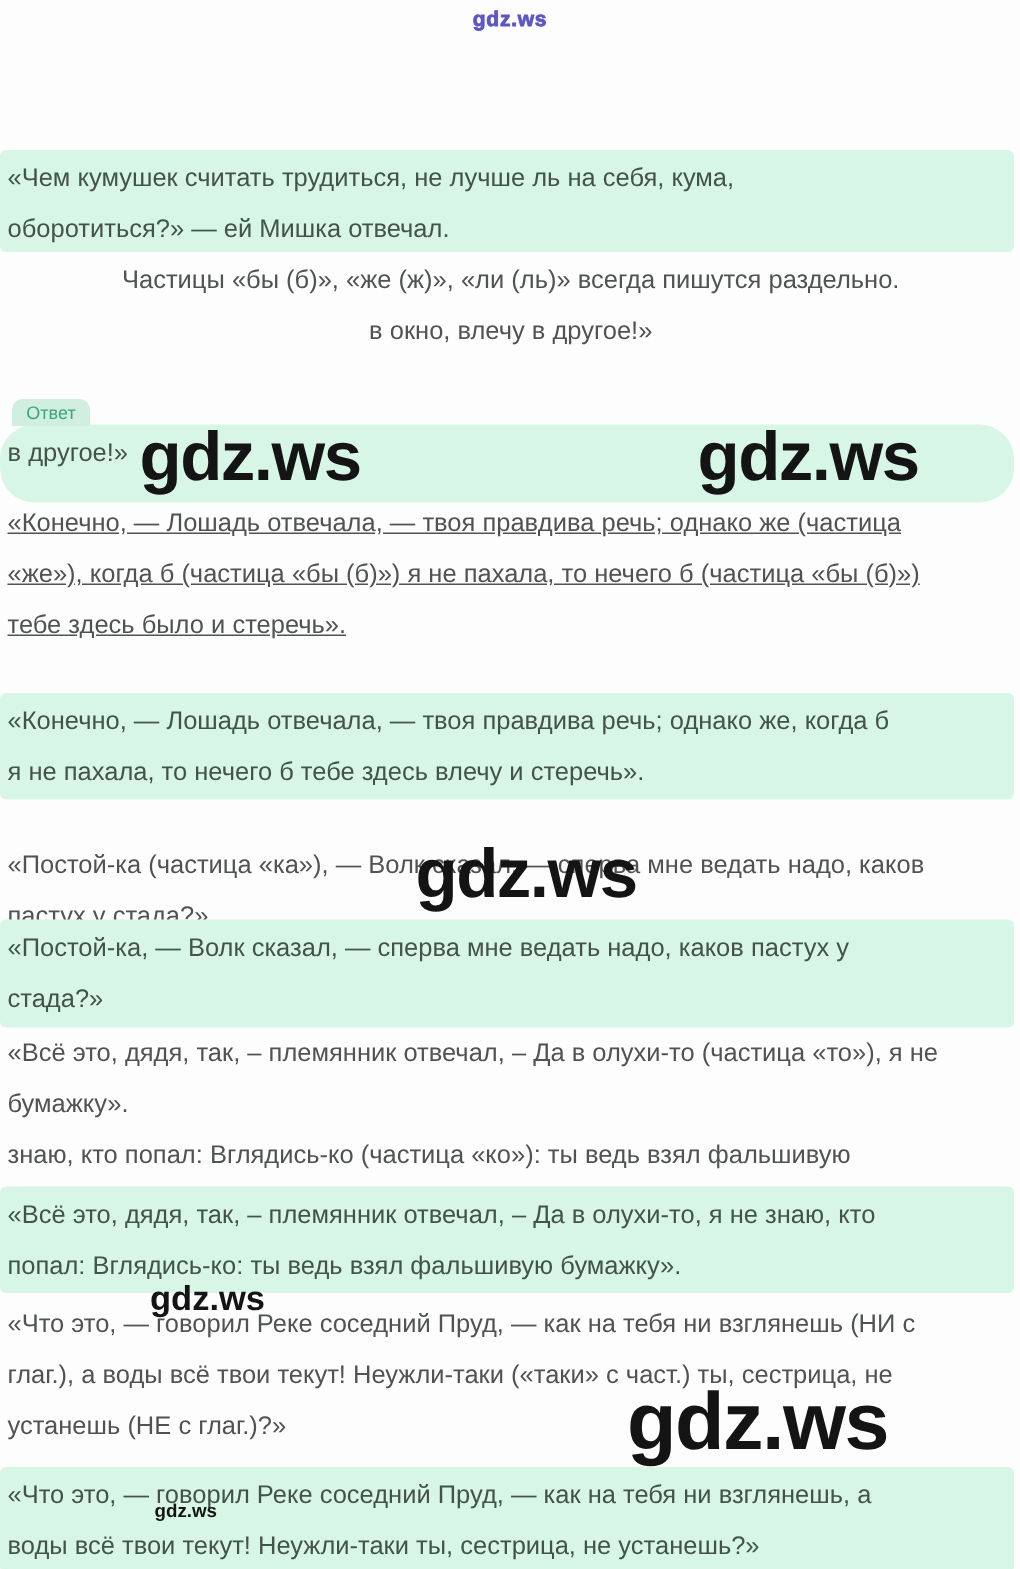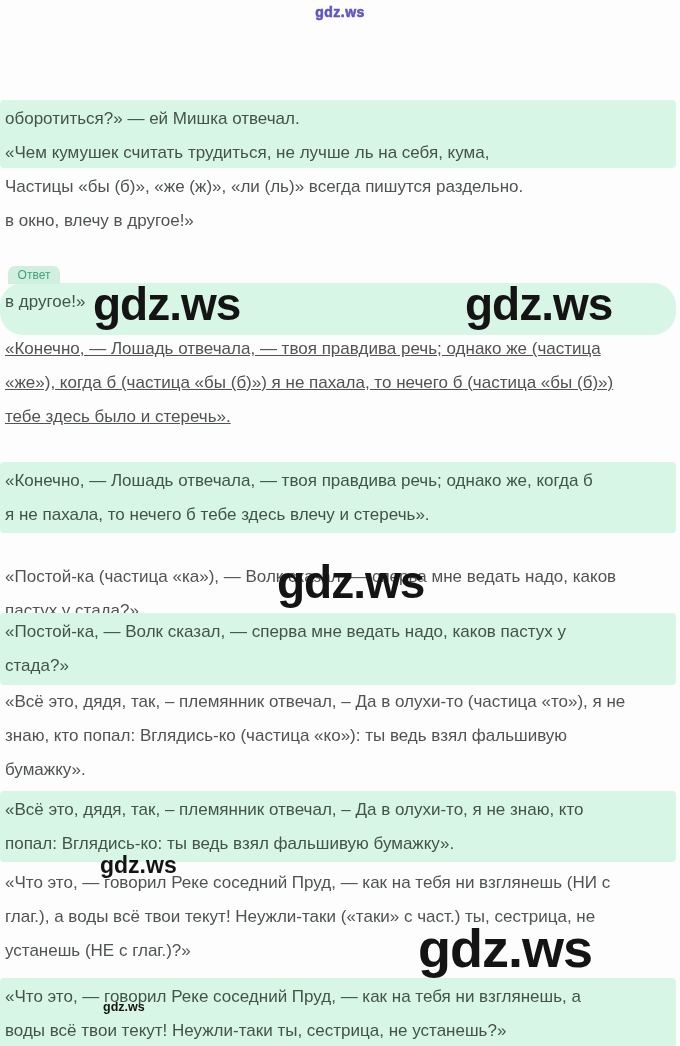--- a/index.html
+++ b/index.html
@@ -45,25 +45,25 @@
 </style>
 </head>
 <body>
 
 <div class="page">
 
   <div class="logo">gdz.ws</div>
 
 
   <div class="answer" style="top:100px;height:66px;">
+      <div class="tl">«Чем кумушек считать трудиться, не лучше ль на себя, кума,</div>
       <div class="tl">оборотиться?» — ей Мишка отвечал.</div>
-      <div class="tl">«Чем кумушек считать трудиться, не лучше ль на себя, кума,</div>
     </div>
 
-  <div class="task" style="top:170px;">
+  <div class="task" style="top:170px;text-align:center;">
       <div class="tl">Частицы «бы (б)», «же (ж)», «ли (ль)» всегда пишутся раздельно.</div>
       <div class="tl">в окно, влечу в другое!»</div>
     </div>
 
   <div class="answer-tab">Ответ</div>
 
   <div class="answer" style="top:283px;height:50px;border-radius:23px;">
       <div class="tl">в другое!»</div>
     </div>
   <div class="wm wm-lg" style="left:93px;top:281px;">gdz.ws</div>
@@ -86,22 +86,22 @@
     </div>
   <div class="wm wm-lg" style="left:277px;top:559px;">gdz.ws</div>
 
   <div class="answer" style="top:613px;height:70px;">
       <div class="tl">«Постой-ка, — Волк сказал, — сперва мне ведать надо, каков пастух у</div>
       <div class="tl">стада?»</div>
     </div>
 
   <div class="task" style="top:685px;">
       <div class="tl">«Всё это, дядя, так, – племянник отвечал, – Да в олухи-то (частица «то»), я не</div>
+      <div class="tl">бумажку».</div>
       <div class="tl">знаю, кто попал: Вглядись-ко (частица «ко»): ты ведь взял фальшивую</div>
-      <div class="tl">бумажку».</div>
     </div>
 
   <div class="answer" style="top:791px;height:69px;">
       <div class="tl">«Всё это, дядя, так, – племянник отвечал, – Да в олухи-то, я не знаю, кто</div>
       <div class="tl">попал: Вглядись-ко: ты ведь взял фальшивую бумажку».</div>
     </div>
   <div class="wm wm-sm" style="left:100px;top:854px;">gdz.ws</div>
 
   <div class="task" style="top:866px;">
       <div class="tl">«Что это, — говорил Реке соседний Пруд, — как на тебя ни взглянешь (НИ с</div>

